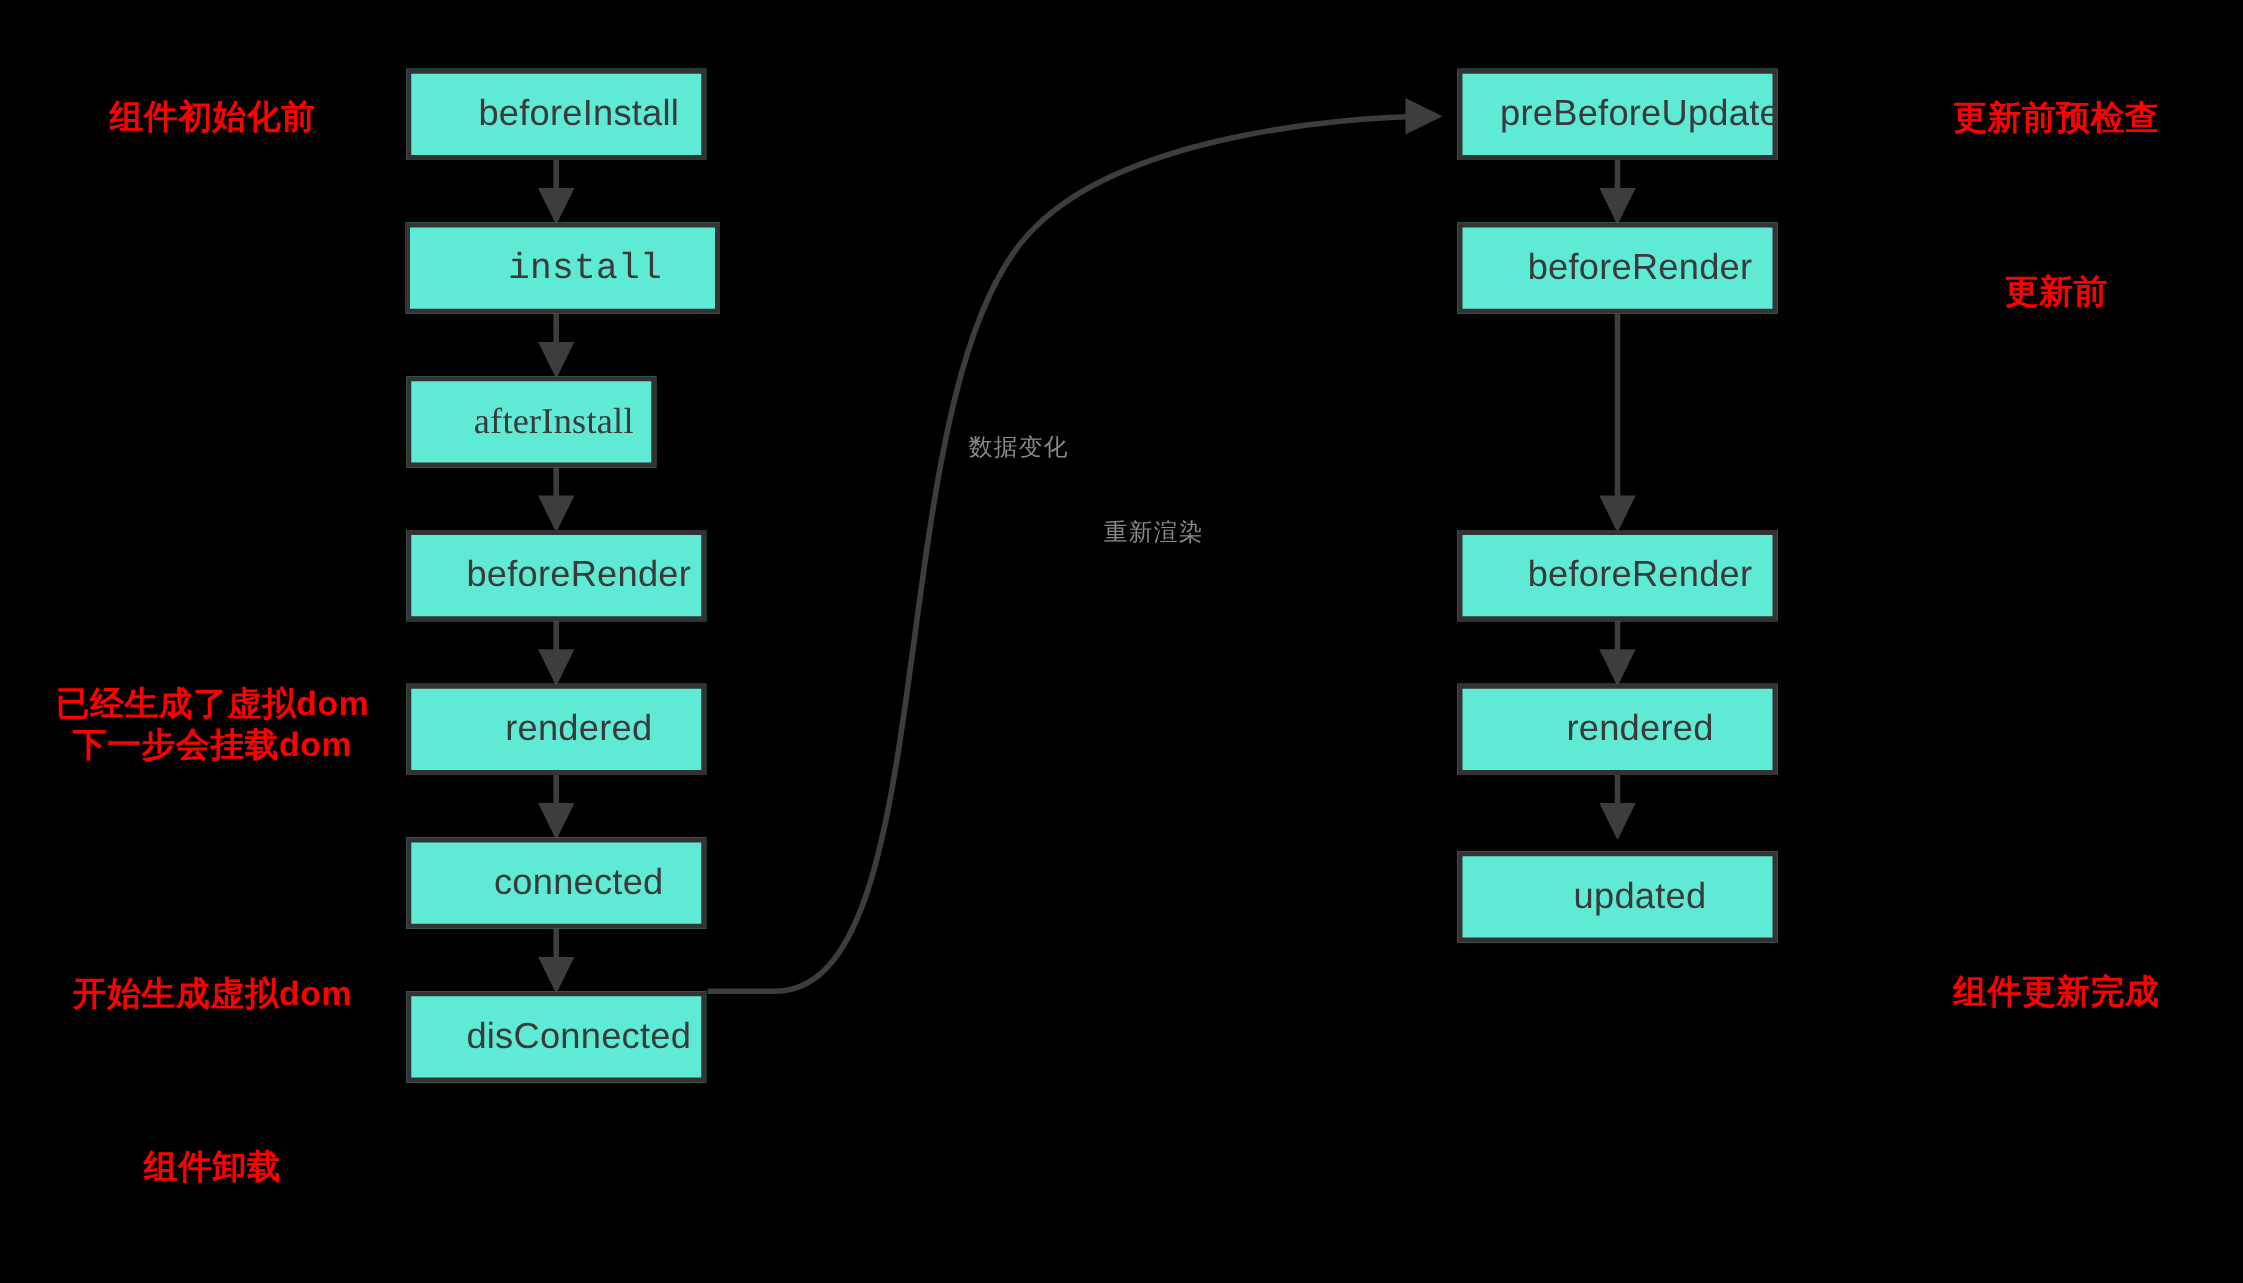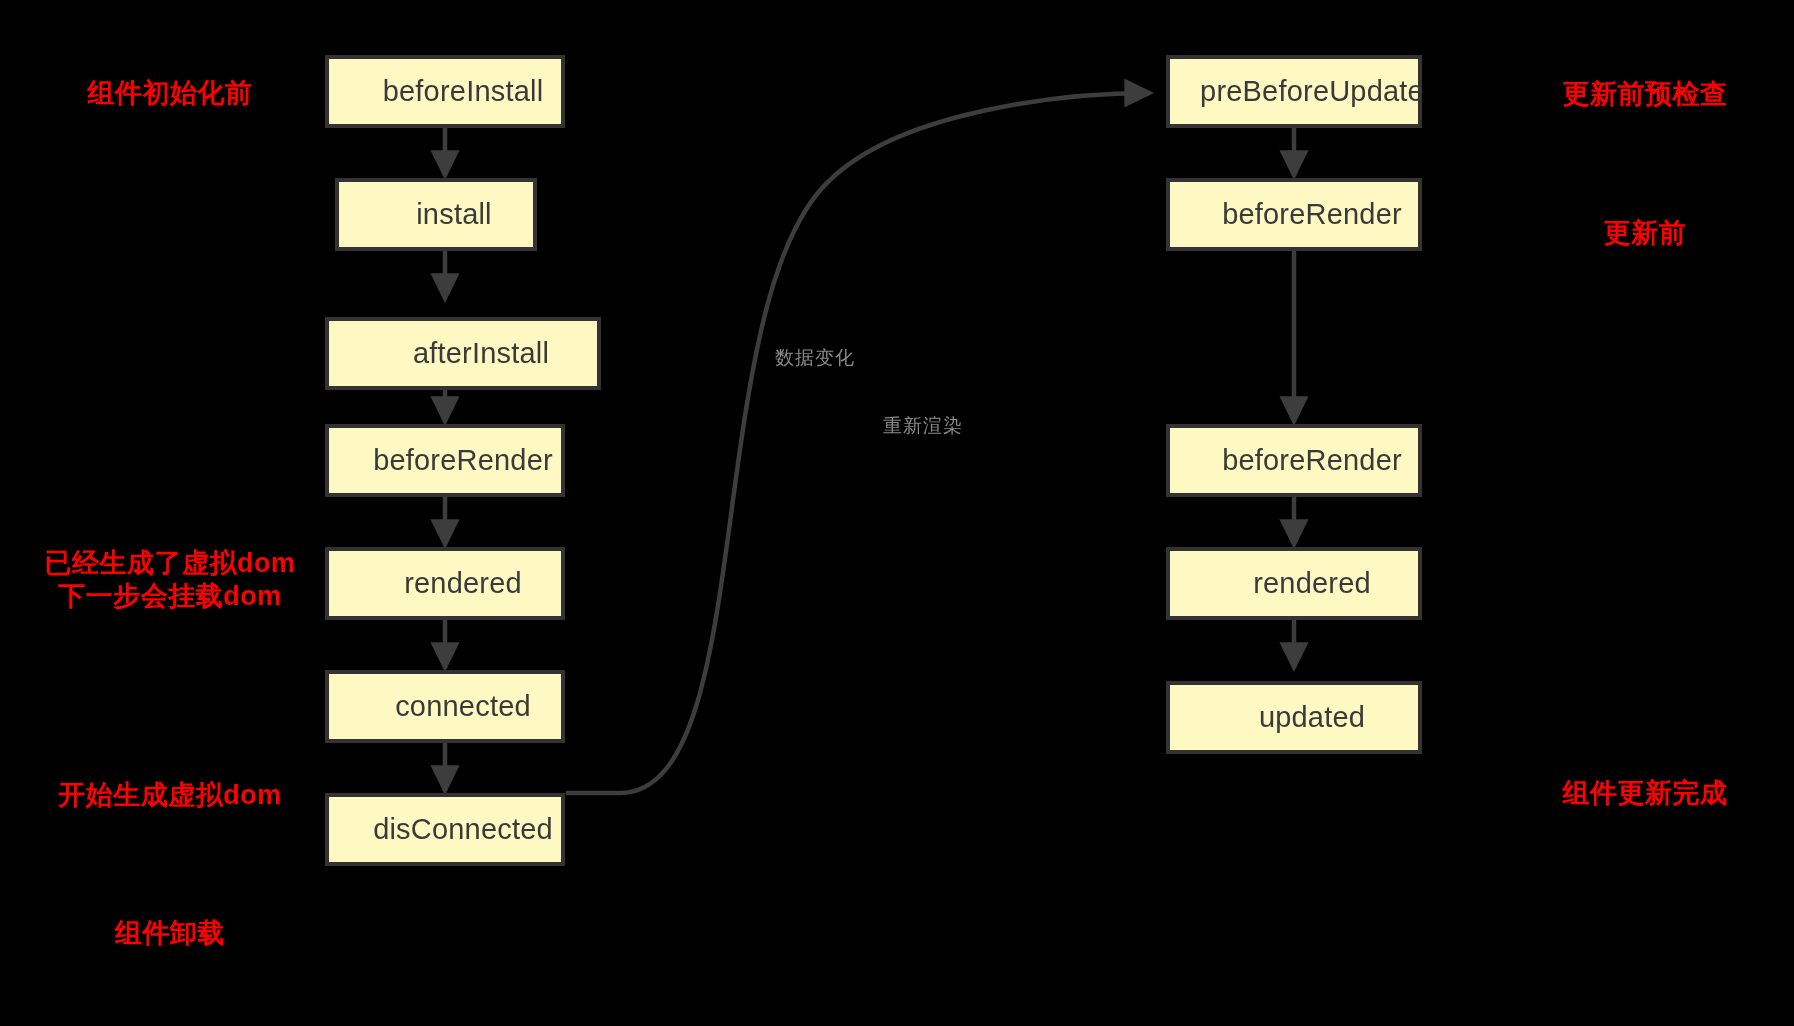--- a/index.html
+++ b/index.html
@@ -20,21 +20,21 @@
     position: absolute;
     left: 0;
     top: 0;
     width: 1794px;
     height: 1026px;
     pointer-events: none;
   }
   .node {
     position: absolute;
     box-sizing: border-box;
-    background: #fef9c3;
+    background: #5eead4;
     border: 4px solid #333333;
     display: flex;
     align-items: center;
     justify-content: center;
     color: #3a3a3a;
     font-size: 29px;
     font-weight: 400;
     letter-spacing: 0.2px;
     white-space: nowrap;
     padding-left: 36px;
@@ -85,24 +85,24 @@
       <line x1="1294" y1="497" x2="1294" y2="545"></line>
       <line x1="1294" y1="620" x2="1294" y2="668"></line>
     </g>
 
     <path d="M 566 793 L 620 793 C 760 793 700 300 830 180 C 900 112 1060 93 1150 93" stroke="#3d3d3d" stroke-width="4.5" fill="none" marker-end="url(#arrow)"></path>
   </svg>
 
   <div class="node" style="left:325px; top:55px; width:240px; height:73px;">
     <span>beforeInstall</span>
   </div>
-  <div class="node" style="left:335px; top:178px; width:202px; height:73px;">
+  <div class="node" style="left:324px; top:178px; width:252px; height:73px;font-family:Liberation Mono, monospace;">
     <span>install</span>
   </div>
-  <div class="node" style="left:325px; top:317px; width:276px; height:73px;">
+  <div class="node" style="left:325px; top:301px; width:200px; height:73px;font-family:Liberation Serif, serif;">
     <span>afterInstall</span>
   </div>
   <div class="node" style="left:325px; top:424px; width:240px; height:73px;">
     <span>beforeRender</span>
   </div>
   <div class="node" style="left:325px; top:547px; width:240px; height:73px;">
     <span>rendered</span>
   </div>
   <div class="node" style="left:325px; top:670px; width:240px; height:73px;">
     <span>connected</span>

